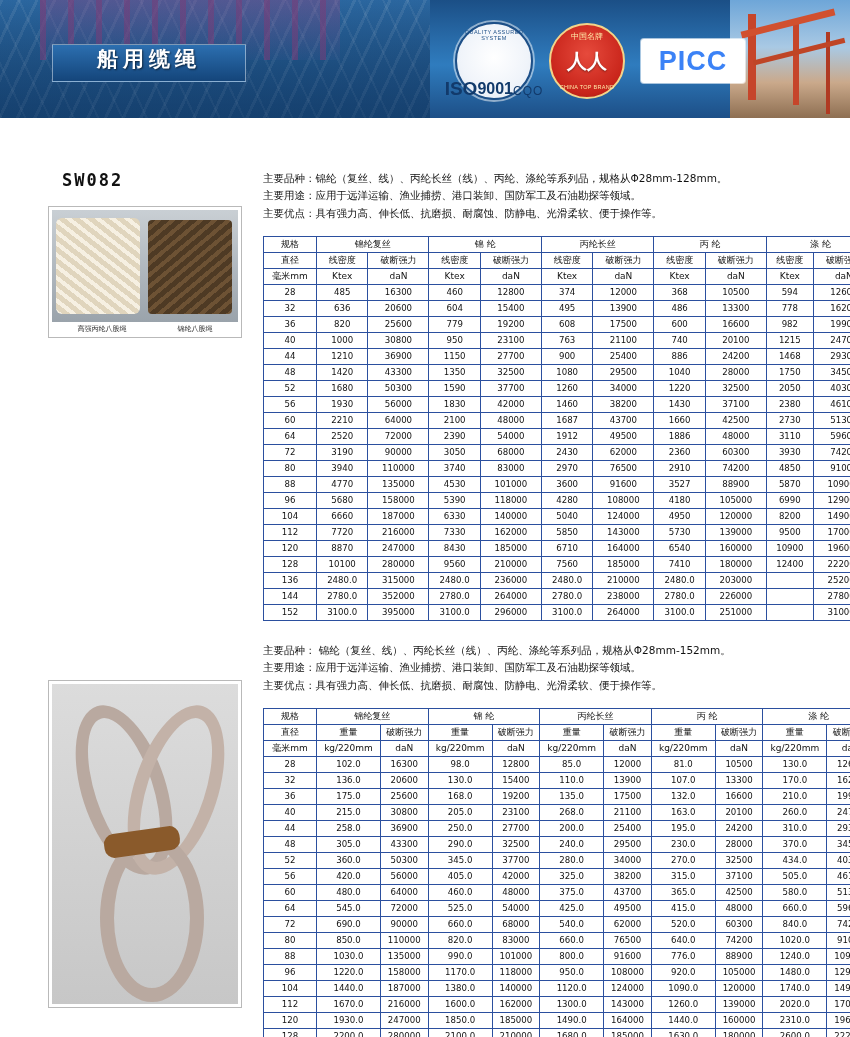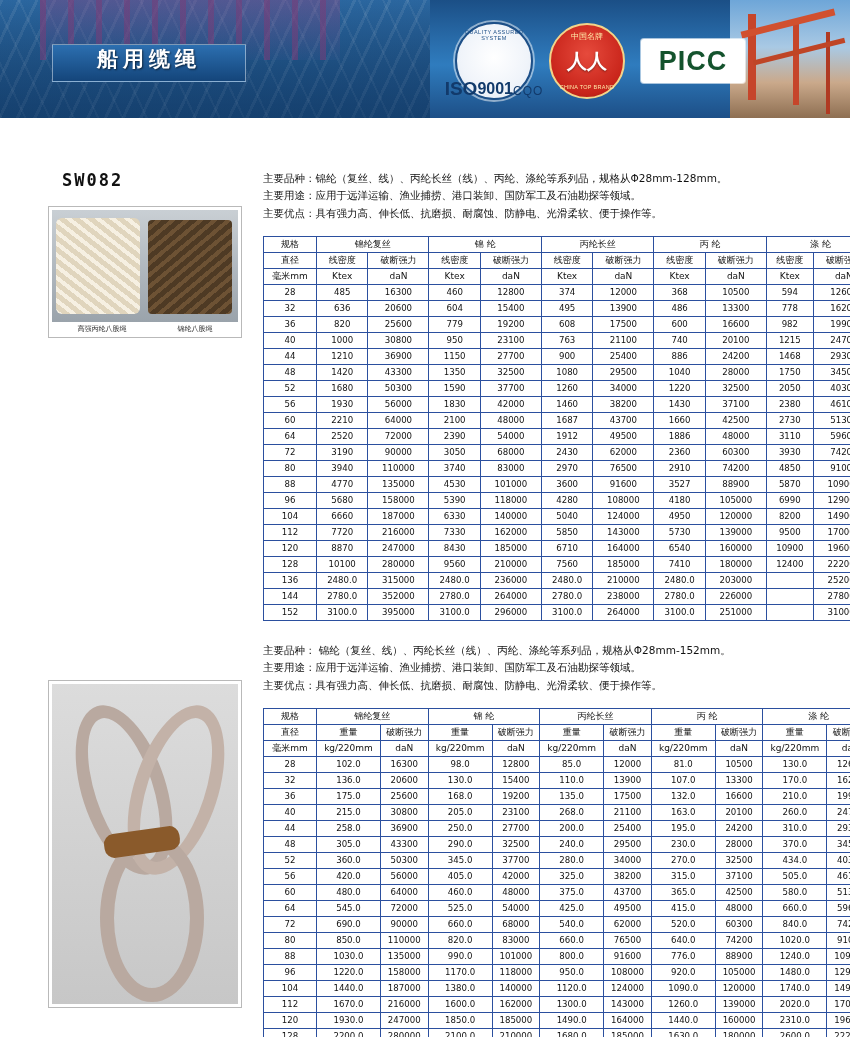--- a/index.html
+++ b/index.html
@@ -84,21 +84,21 @@
   }
   .badge-star .bt{
     position:absolute;bottom:7px;left:0;right:0;text-align:center;font-size:5.5px;color:#ffe9a8;letter-spacing:.3px;
   }
   .badge-picc{
     width:104px;height:44px;background:#ffffff;border-radius:3px;
     display:flex;align-items:center;justify-content:center;
     box-shadow:0 0 0 1px rgba(255,255,255,.6);
   }
   .badge-picc .p{
-    color:#14532d;font-size:27px;font-weight:bold;letter-spacing:1px;
+    color:#3b82f6;font-size:27px;font-weight:bold;letter-spacing:1px;
     font-family:"Liberation Sans",sans-serif;
   }
 
   
   .page{position:relative;width:850px;padding:0;}
   .section{position:relative;}
 
   .prod-title{
     font-family:"DejaVu Sans Mono","Liberation Mono",monospace;
     font-size:17px;letter-spacing:2px;color:#111;font-weight:bold;

